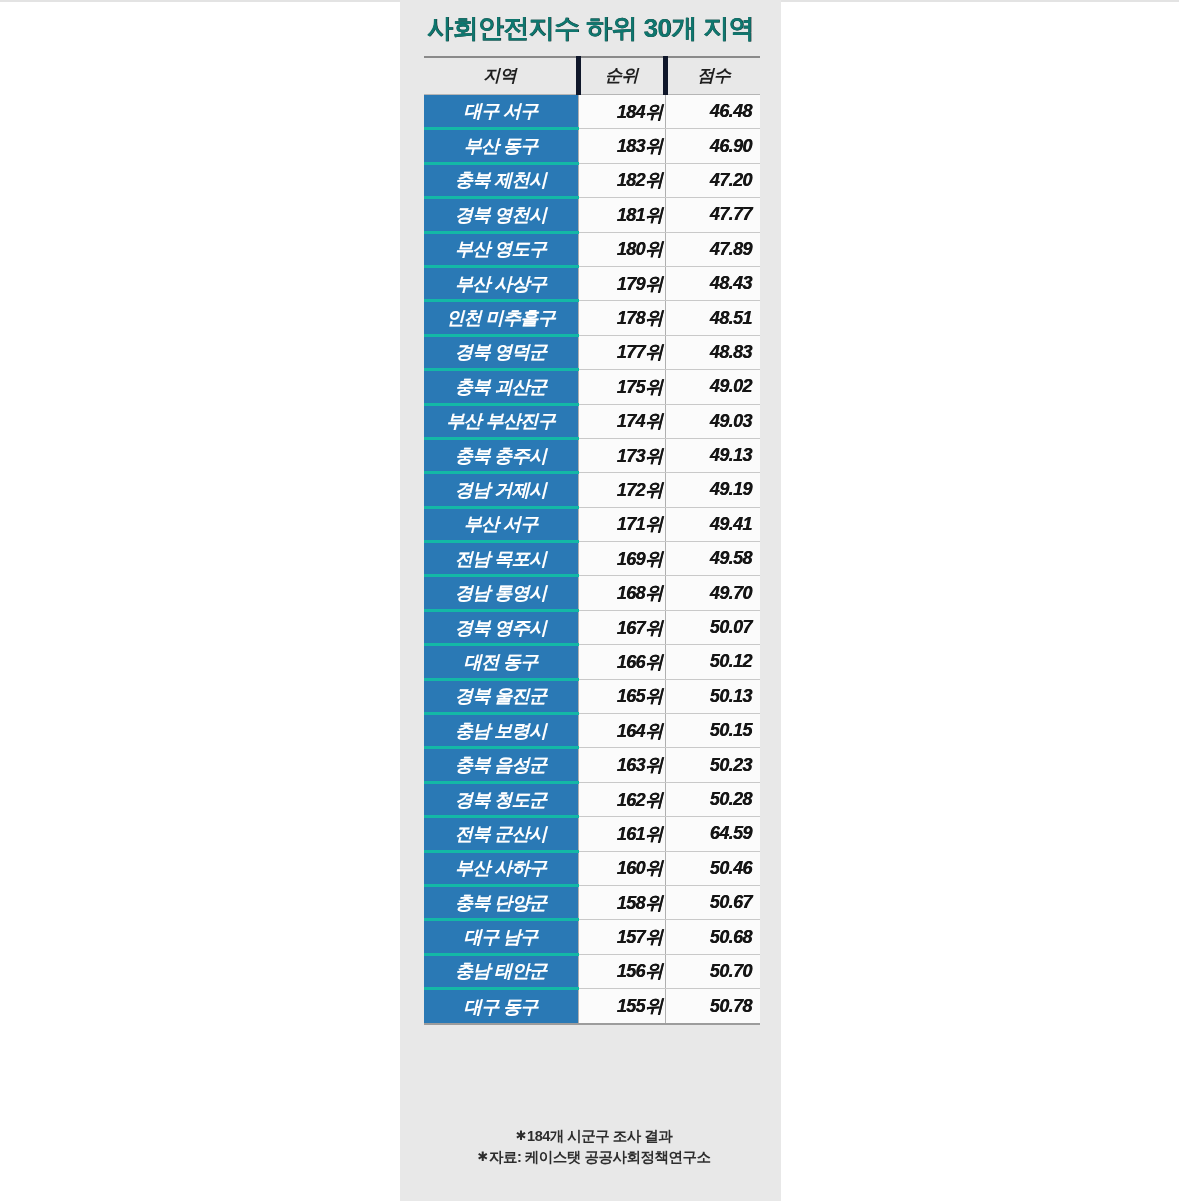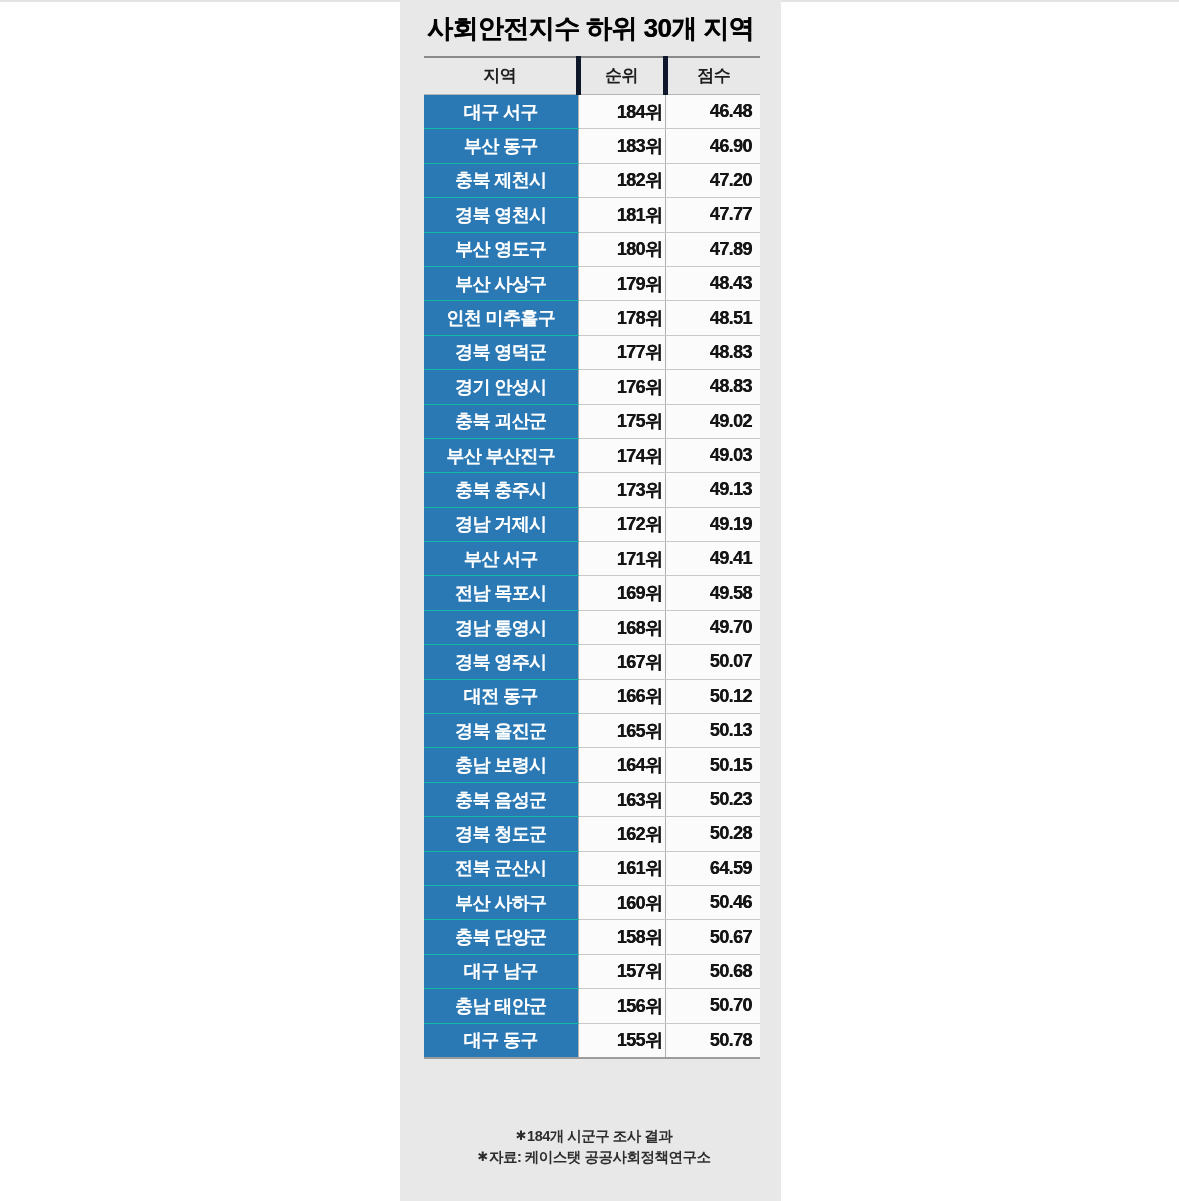--- a/index.html
+++ b/index.html
@@ -44,37 +44,38 @@
     width: 381px;
   }
 
   .chart-title {
     margin: 0;
     padding: 12px 0 0 0;
     text-align: center;
     font-size: 26px;
     font-weight: bold;
     letter-spacing: -0.6px;
-    color: #000000;
+    color: #0f766e;
     text-shadow: 0.4px 0 0 #1b1b1b;
     line-height: 1.25;
   }
 
   
   .table-wrap {
     position: absolute;
     left: 24px;   
     top: 56px;
     width: 336px; 
   }
 
   table.rank-table {
     width: 336px;
     border-collapse: collapse;
     table-layout: fixed;
+    font-style: italic;
   }
 
   table.rank-table col.col-region { width: 154px; }
   table.rank-table col.col-rank   { width: 87px; }
   table.rank-table col.col-score  { width: 95px; }
 
   thead th {
     background: #e8e8e8;
     border-top: 2px solid #8a8a8a;
     border-bottom: 1px solid #b5b5b5;
@@ -97,21 +98,21 @@
     font-weight: bold;
     text-align: center;
     padding: 0;
     letter-spacing: -0.6px;
     vertical-align: middle;
   }
 
   tbody td.cell-region {
     background: #2a79b5;
     color: #ffffff;
-    border-bottom: 1px solid #14b8a6;
+    border-bottom: 3px solid #14b8a6;
     text-shadow: 0.3px 0 0 rgba(255,255,255,0.4);
   }
   tbody tr:last-child td.cell-region { border-bottom: none; }
 
   tbody td.cell-rank,
   tbody td.cell-score {
     background: #fbfbfb;
     color: #151515;
     border-bottom: 1px solid #c9c9c9;
     border-left: 1px solid #b0b0b0;
@@ -212,25 +213,20 @@
               <td class="cell-region">인천 미추홀구</td>
               <td class="cell-rank">178위</td>
               <td class="cell-score">48.51</td>
             </tr>
             <tr>
               <td class="cell-region">경북 영덕군</td>
               <td class="cell-rank">177위</td>
               <td class="cell-score">48.83</td>
             </tr>
             <tr>
-              <td class="cell-region">경기 안성시</td>
-              <td class="cell-rank">176위</td>
-              <td class="cell-score">48.83</td>
-            </tr>
-            <tr>
               <td class="cell-region">충북 괴산군</td>
               <td class="cell-rank">175위</td>
               <td class="cell-score">49.02</td>
             </tr>
             <tr>
               <td class="cell-region">부산 부산진구</td>
               <td class="cell-rank">174위</td>
               <td class="cell-score">49.03</td>
             </tr>
             <tr>

